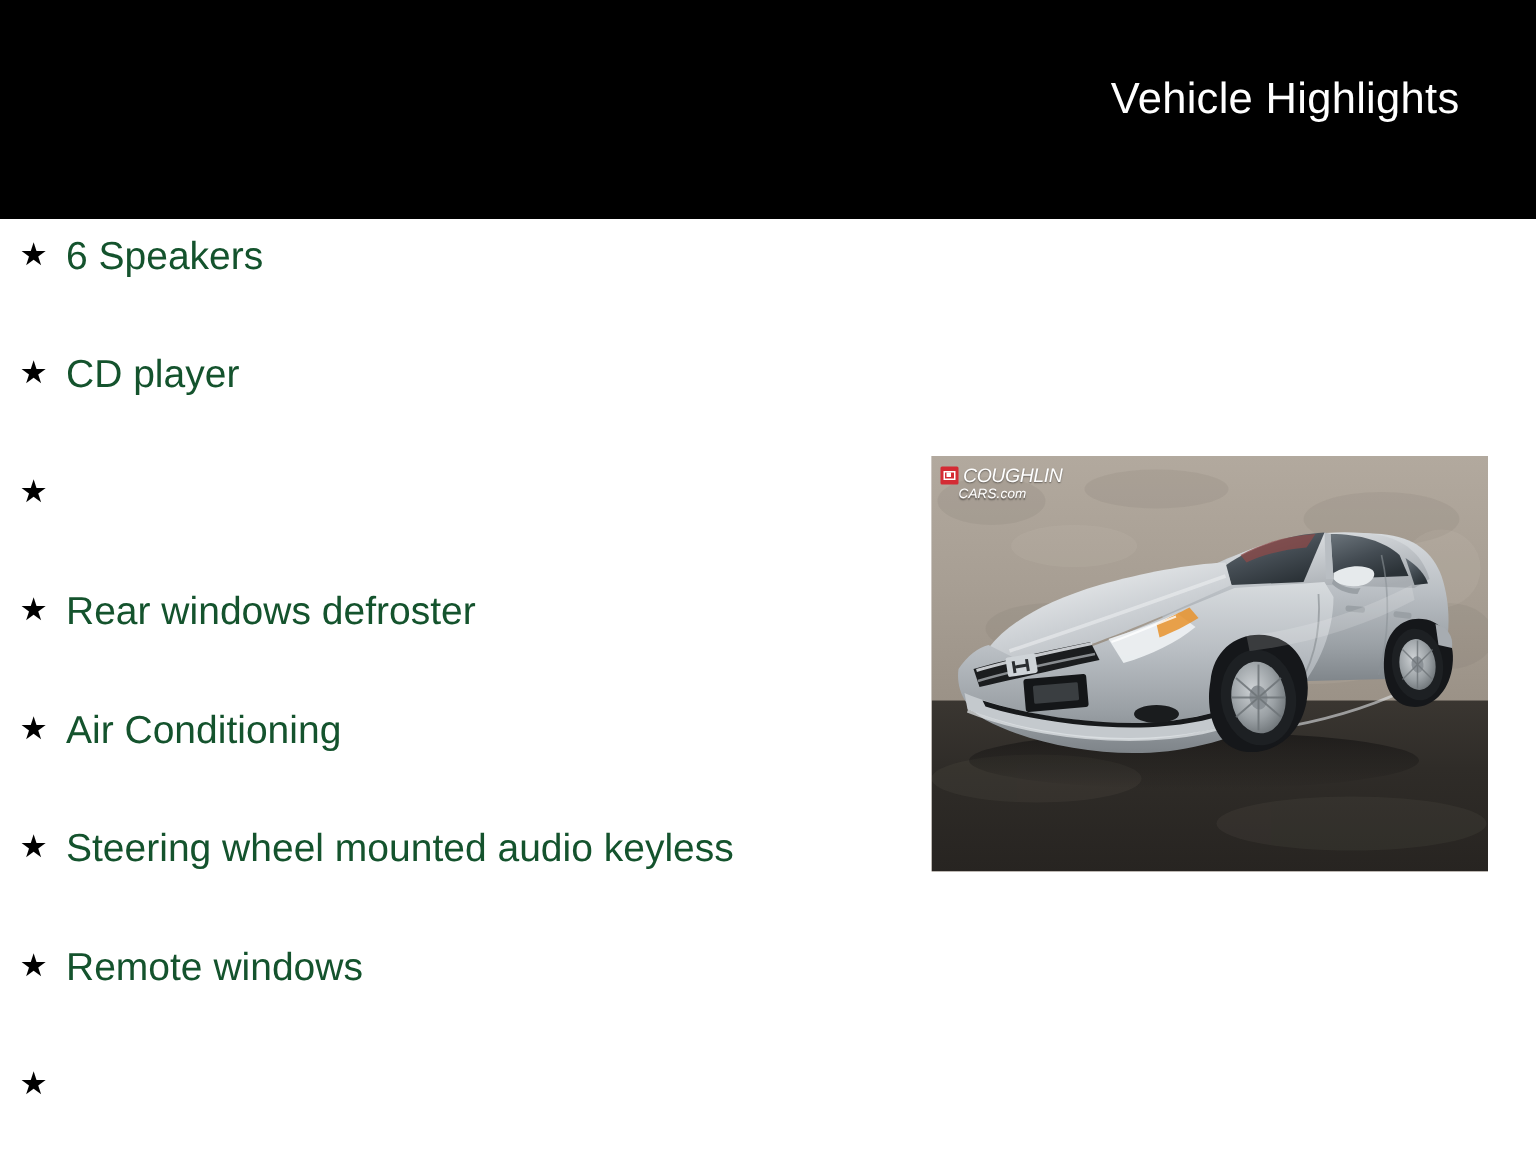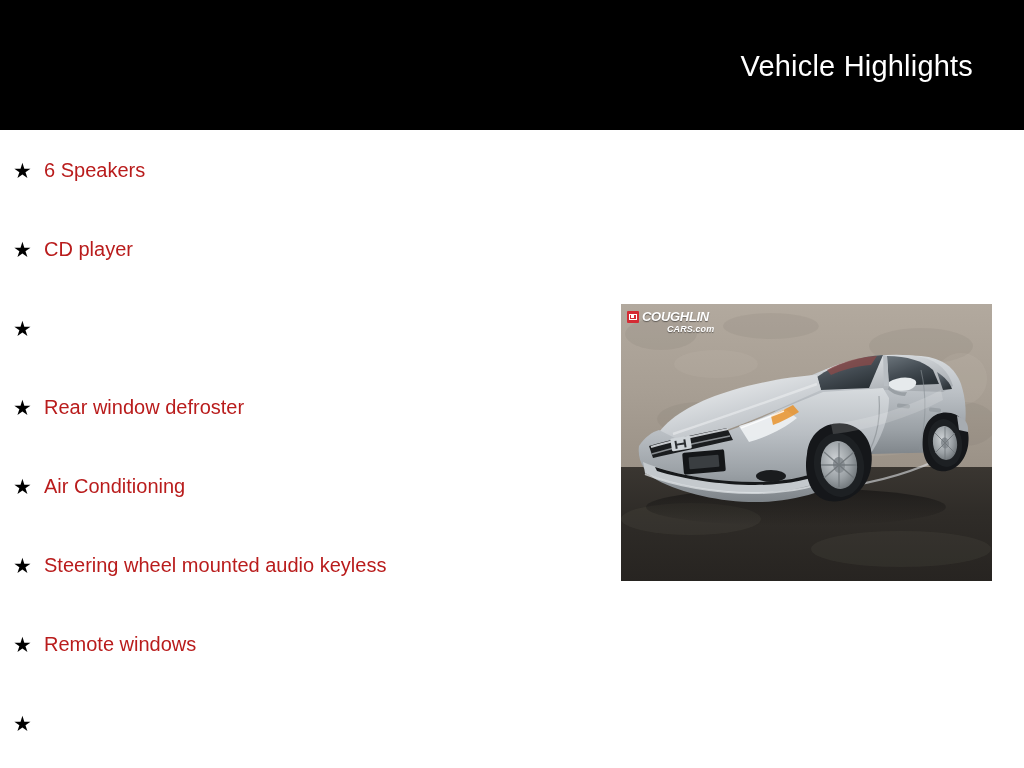--- a/index.html
+++ b/index.html
@@ -15,21 +15,21 @@
     overflow: hidden;
     position: relative;
   }
 
   
   #header-band {
     position: absolute;
     left: 0;
     top: 0;
     width: 1024px;
-    height: 130px;
+    height: 146px;
     background: #000000;
     box-sizing: border-box;
   }
   #header-title {
     position: absolute;
     right: 51px;
     top: 49px;
     color: #ffffff;
     font-size: 29px;
     line-height: 34px;
@@ -59,23 +59,23 @@
   .highlight-bullet {
     position: absolute;
     left: 13px;
     top: 50%;
     transform: translateY(-50%);
     font-size: 21px;
     line-height: 1;
     color: #000000;
   }
   .highlight-label {
-    font-size: 20px;
+    font-size: 26px;
     line-height: 30px;
-    color: #b91c1c;
+    color: #14532d;
     white-space: nowrap;
   }
 
   
   #vehicle-photo {
     position: absolute;
     left: 621px;
     top: 304px;
     width: 371px;
     height: 277px;
@@ -124,34 +124,34 @@
     position: absolute;
     left: 3.5px;
     top: 4.5px;
     width: 3px;
     height: 3px;
     background: #ffffff;
   }
   #wm-coughlin {
     color: #ffffff;
     font-size: 13px;
-    font-weight: 700;
+    font-weight: 400;
     font-style: italic;
     letter-spacing: -0.3px;
     line-height: 13px;
     text-shadow: 0 1px 1px rgba(0,0,0,0.45);
   }
   #wm-carsdotcom {
     color: #ffffff;
     font-size: 9px;
-    font-weight: 700;
+    font-weight: 400;
     font-style: italic;
     letter-spacing: 0.1px;
     line-height: 10px;
-    margin-left: 40px;
+    margin-left: 12px;
     margin-top: 1px;
     text-shadow: 0 1px 1px rgba(0,0,0,0.45);
   }
 </style>
 </head>
 <body>
 
 <div id="header-band">
   <div id="header-title">Vehicle Highlights</div>
 </div>
@@ -167,21 +167,21 @@
     <span class="highlight-bullet">★</span>
     <span class="highlight-label">CD player</span>
   </li>
 
   <li class="highlight-item">
     <span class="highlight-bullet">★</span>
   </li>
 
   <li class="highlight-item">
     <span class="highlight-bullet">★</span>
-    <span class="highlight-label">Rear window defroster</span>
+    <span class="highlight-label">Rear windows defroster</span>
   </li>
 
   <li class="highlight-item">
     <span class="highlight-bullet">★</span>
     <span class="highlight-label">Air Conditioning</span>
   </li>
 
   <li class="highlight-item">
     <span class="highlight-bullet">★</span>
     <span class="highlight-label">Steering wheel mounted audio keyless</span>

